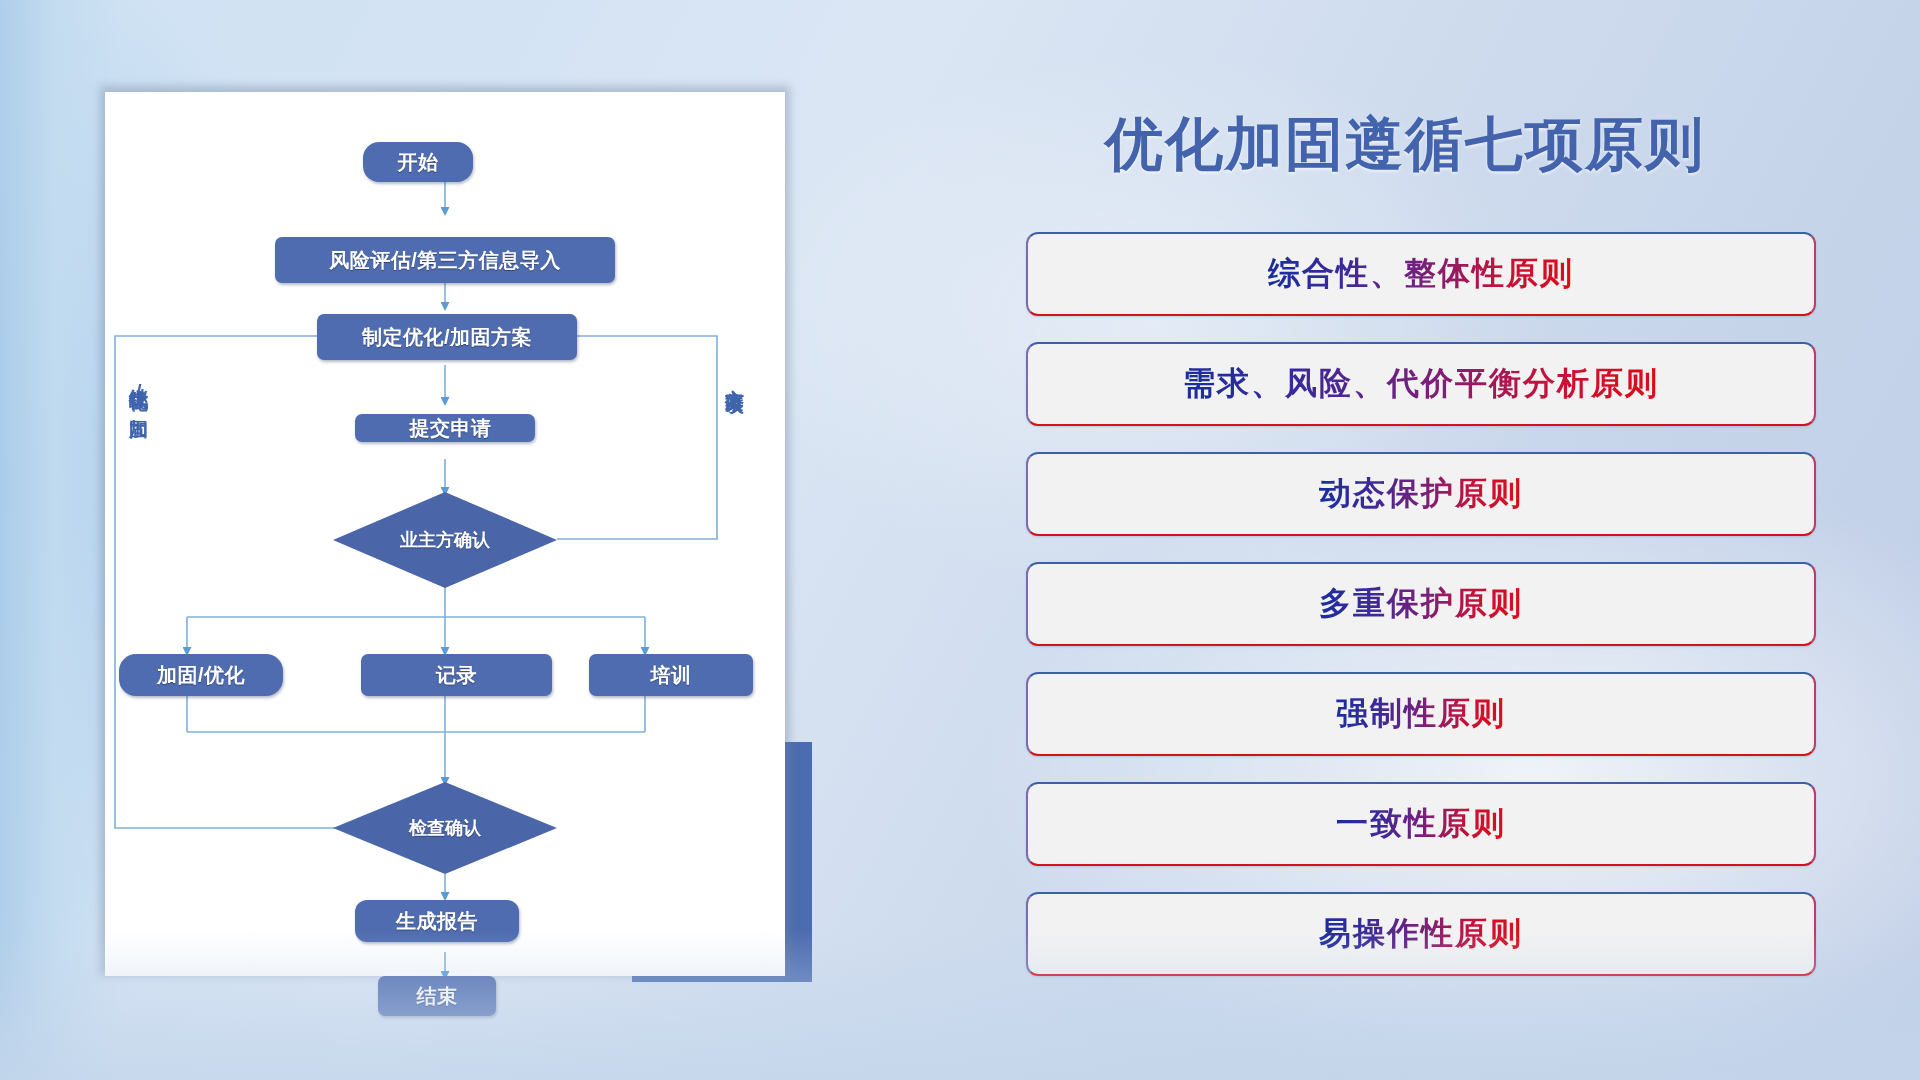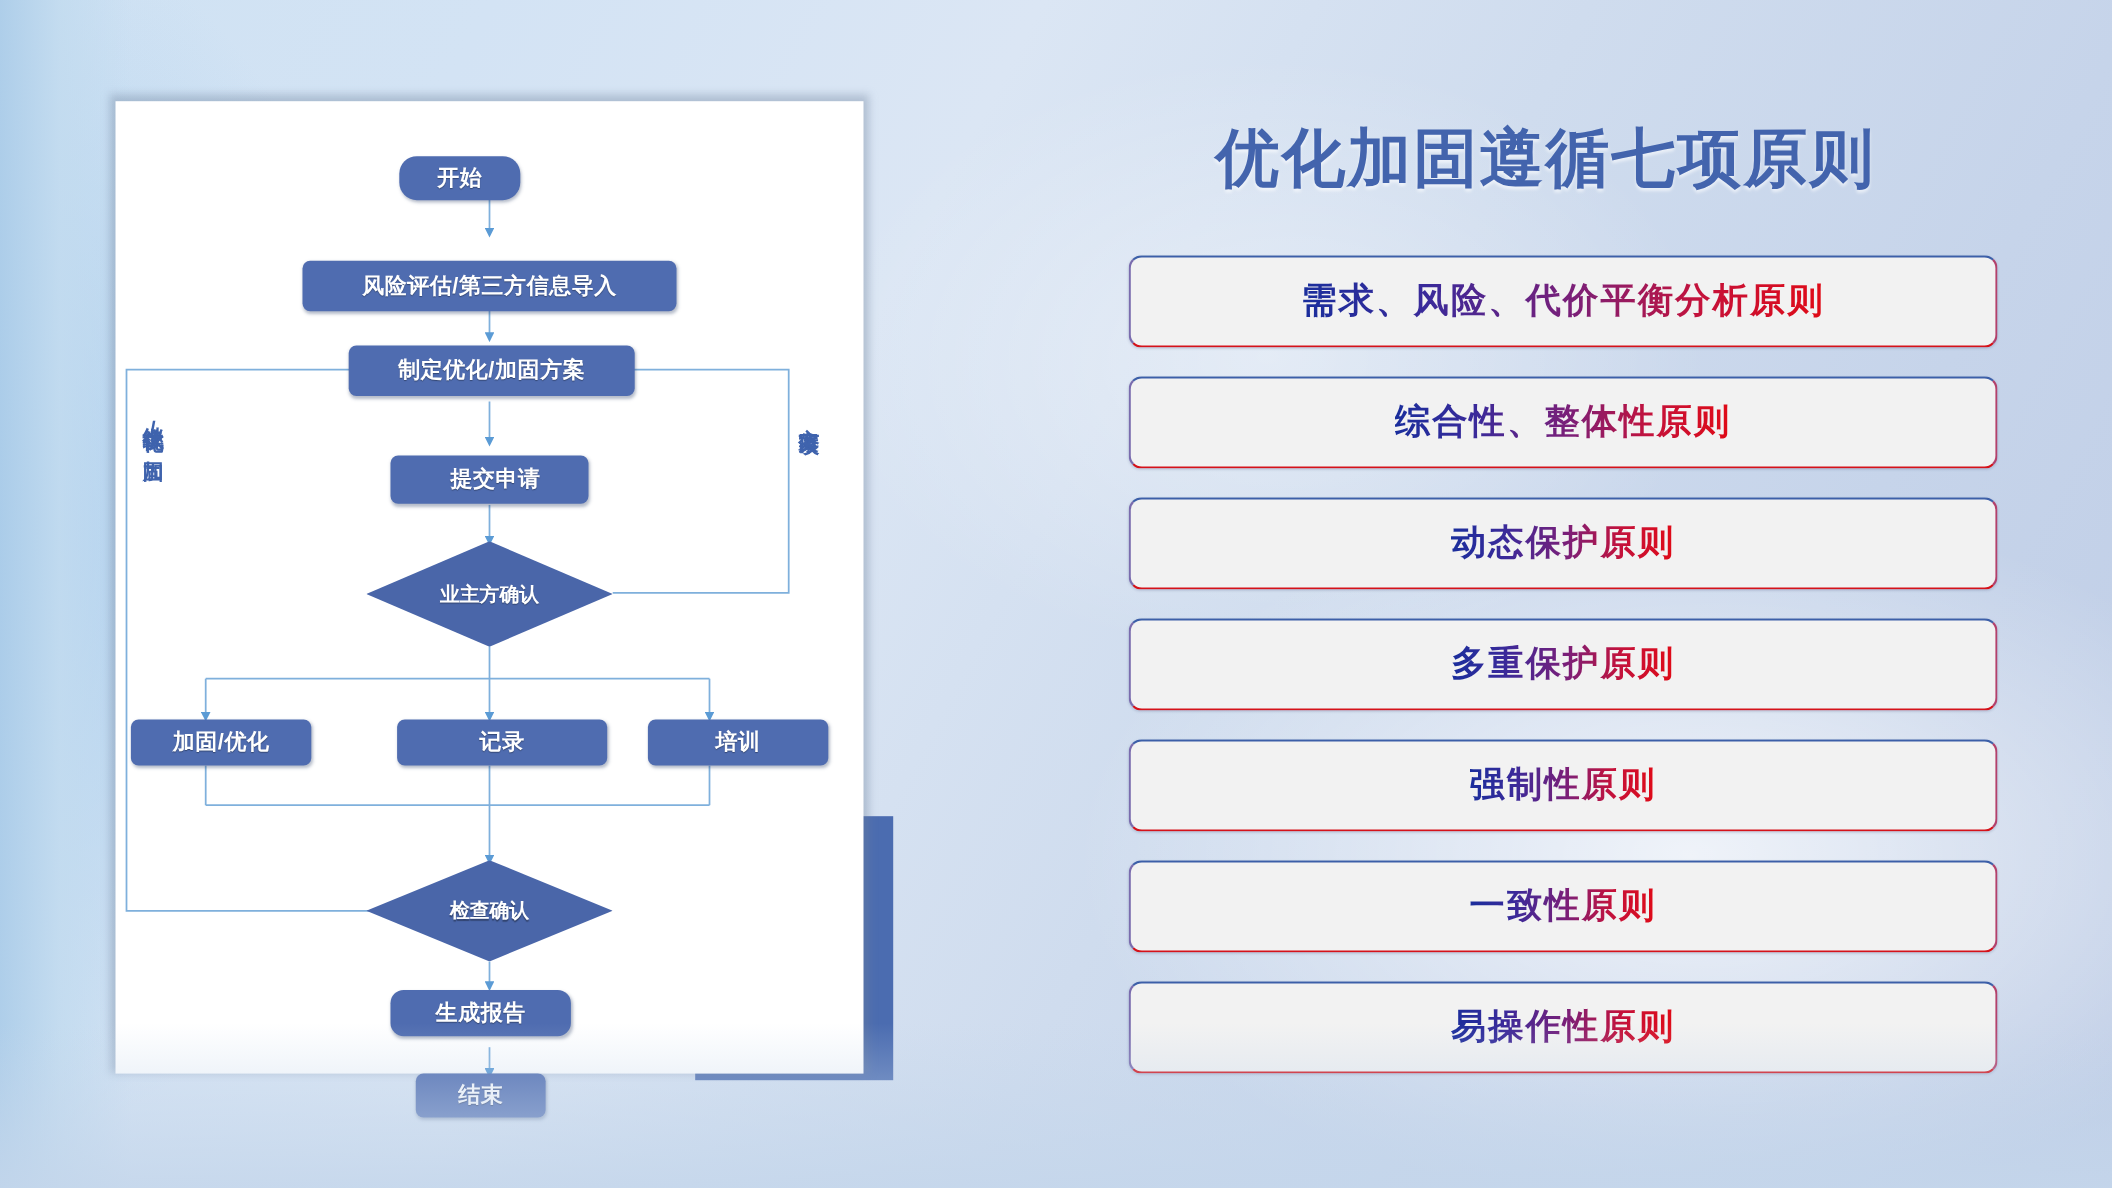--- a/index.html
+++ b/index.html
@@ -146,25 +146,25 @@
           <path d="M452,447 L612,447 L612,244 L452,244" marker-end="url(#ah)"></path>
         </g>
       </svg>
 
       <div class="node" style="left:258px;top:50px;width:110px;height:40px;border-radius:16px;">开始</div>
 
       <div class="node" style="left:170px;top:145px;width:340px;height:46px;">风险评估/第三方信息导入</div>
 
       <div class="node" style="left:212px;top:222px;width:260px;height:46px;">制定优化/加固方案</div>
 
-      <div class="node" style="left:250px;top:322px;width:180px;height:44px;padding-left:11px;">提交申请</div>
+      <div class="node" style="left:250px;top:322px;width:180px;height:28px;padding-left:11px;">提交申请</div>
 
       <div class="dia" style="left:228px;top:400px;width:224px;height:96px;">业主方确认</div>
 
-      <div class="node" style="left:14px;top:562px;width:164px;height:42px;">加固/优化</div>
+      <div class="node" style="left:14px;top:562px;width:164px;height:42px;border-radius:17px;">加固/优化</div>
 
       <div class="node" style="left:256px;top:562px;width:191px;height:42px;">记录</div>
 
       <div class="node" style="left:484px;top:562px;width:164px;height:42px;font-family:Liberation Serif, serif;">培训</div>
 
       <div class="dia" style="left:228px;top:690px;width:224px;height:92px;">检查确认</div>
 
       <div class="node" style="left:250px;top:808px;width:164px;height:42px;border-radius:12px;">生成报告</div>
 
       <div class="node" style="left:273px;top:884px;width:118px;height:40px;">结束</div>
@@ -176,25 +176,25 @@
     </div>
   </div>
 
   <div id="right">
 
     <div id="panel-title">优化加固遵循七项原则</div>
 
     <div class="p-list">
 
       <div class="p-card">
+        <span class="p-text">综合性、整体性原则</span>
+      </div>
+
+      <div class="p-card">
         <span class="p-text">需求、风险、代价平衡分析原则</span>
-      </div>
-
-      <div class="p-card">
-        <span class="p-text">综合性、整体性原则</span>
       </div>
 
       <div class="p-card">
         <span class="p-text">动态保护原则</span>
       </div>
 
       <div class="p-card">
         <span class="p-text">多重保护原则</span>
       </div>
 

